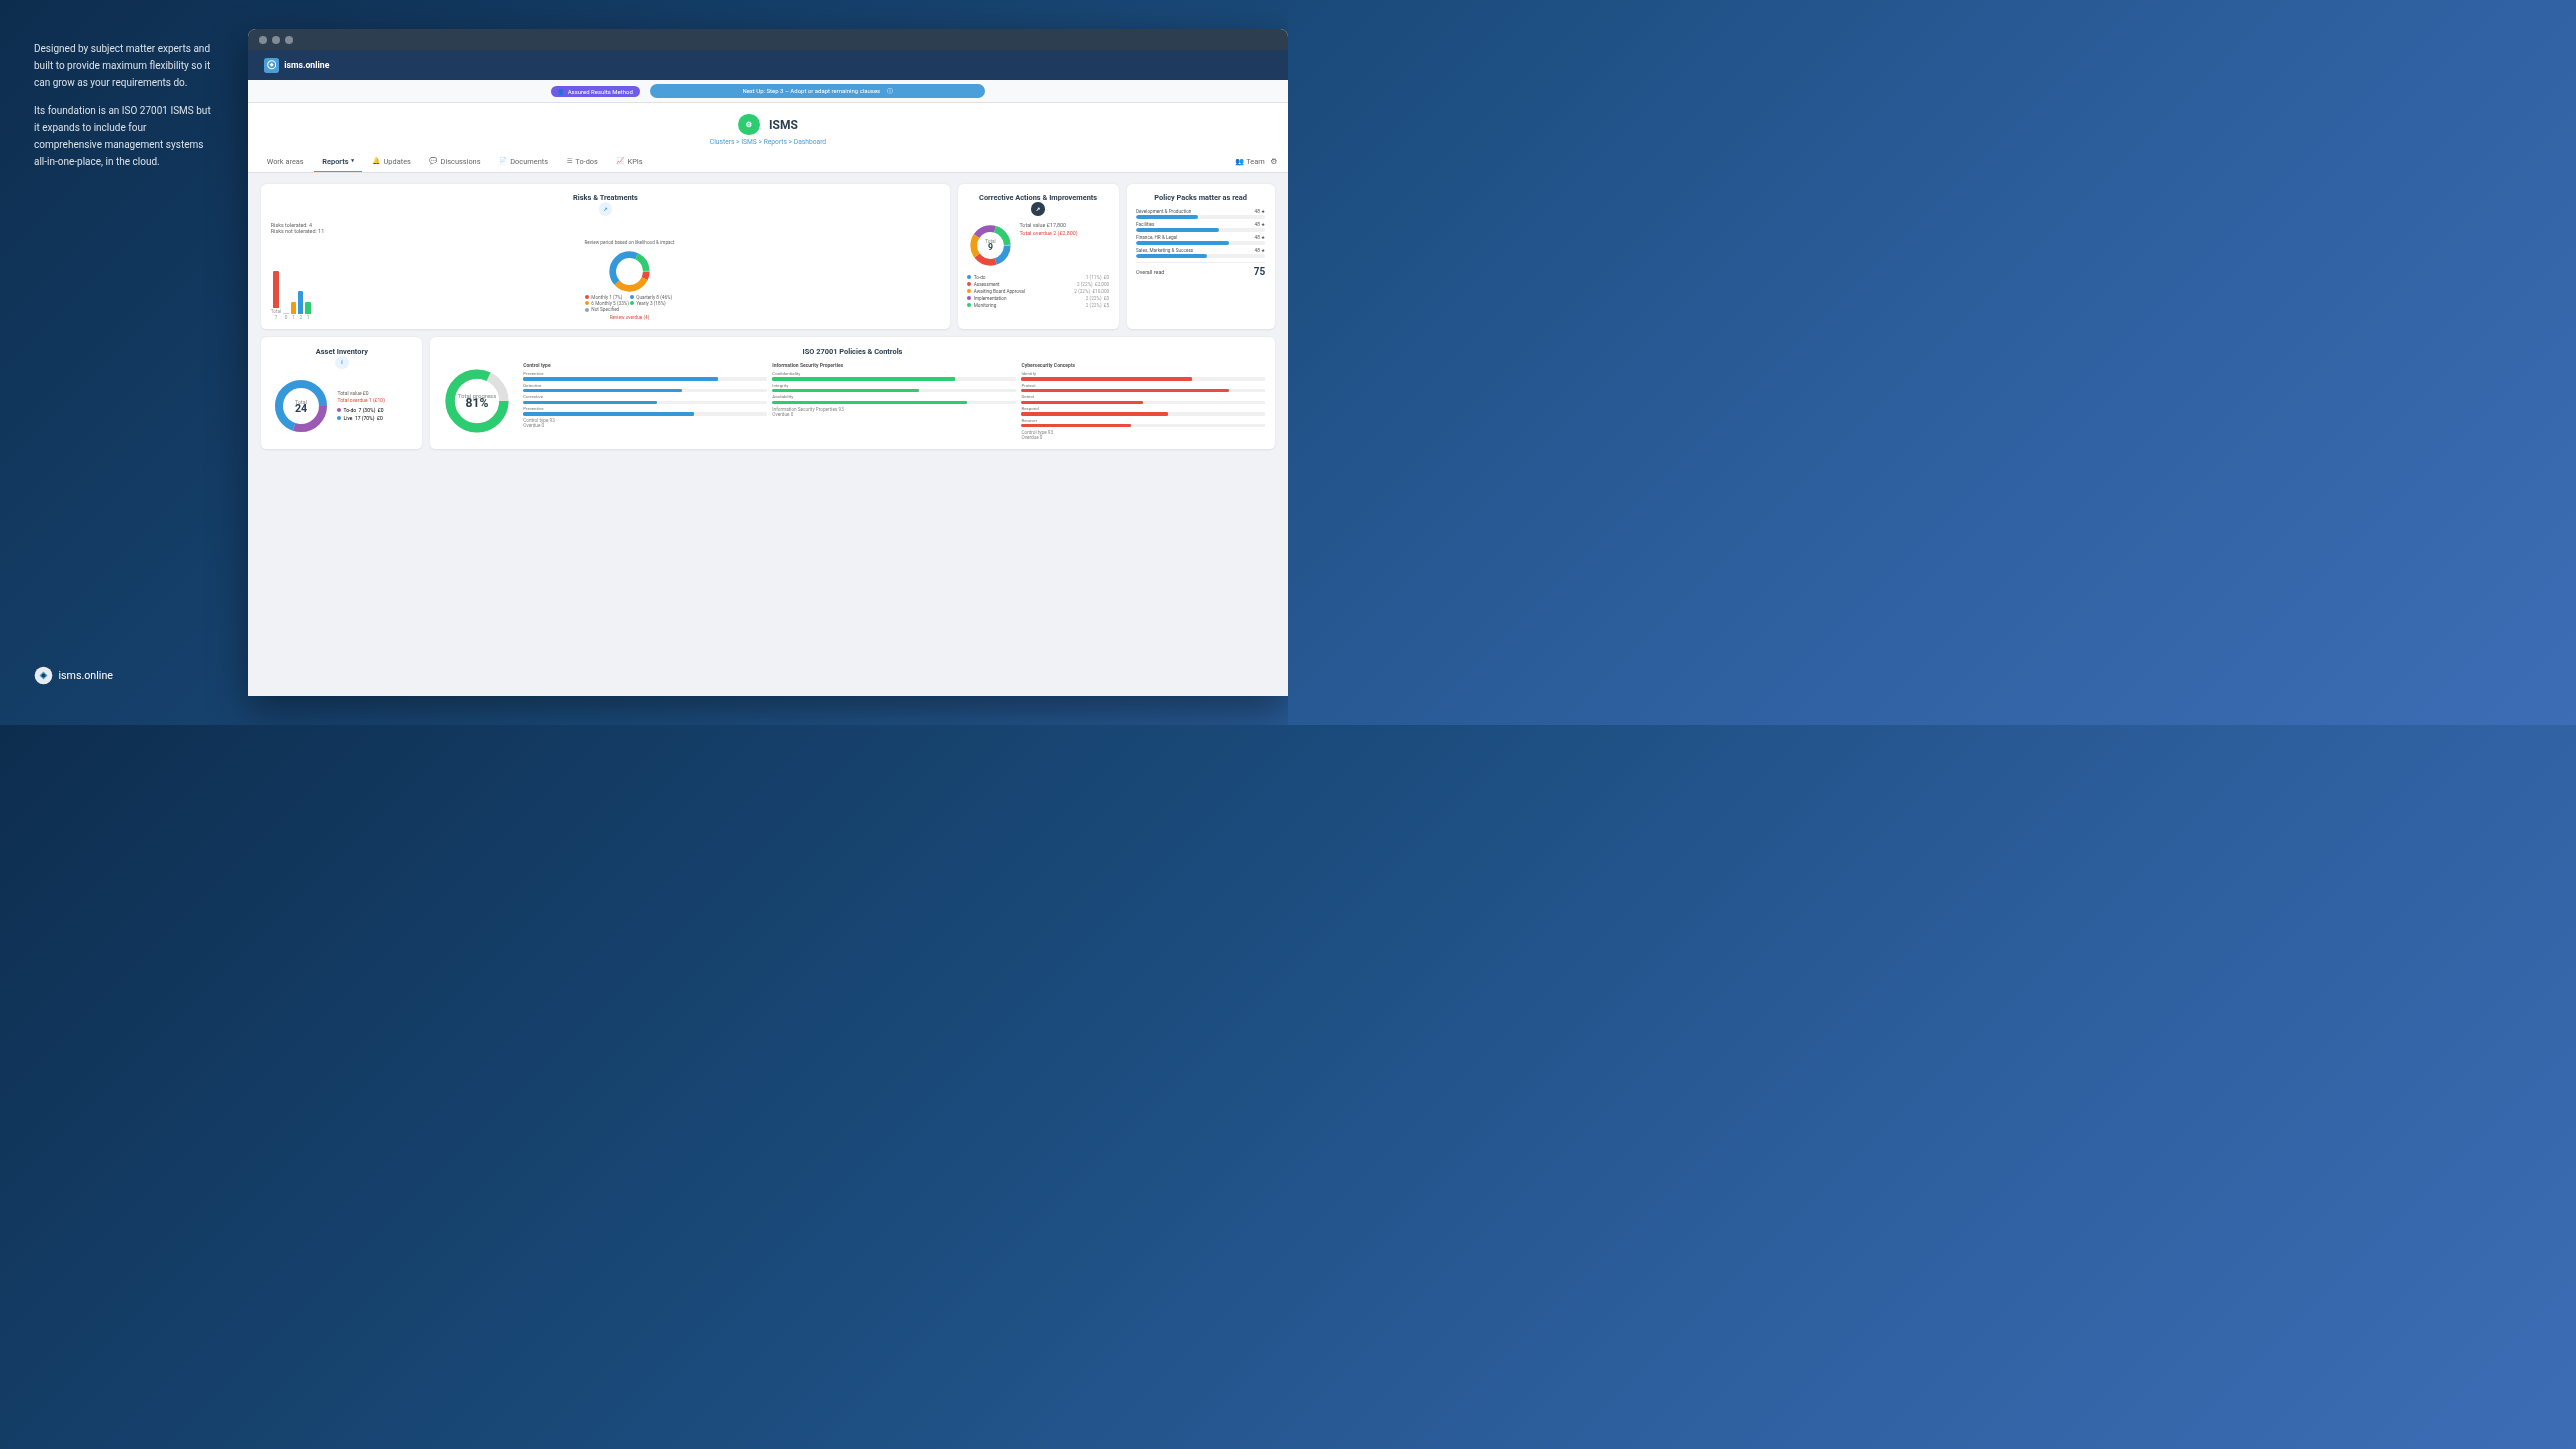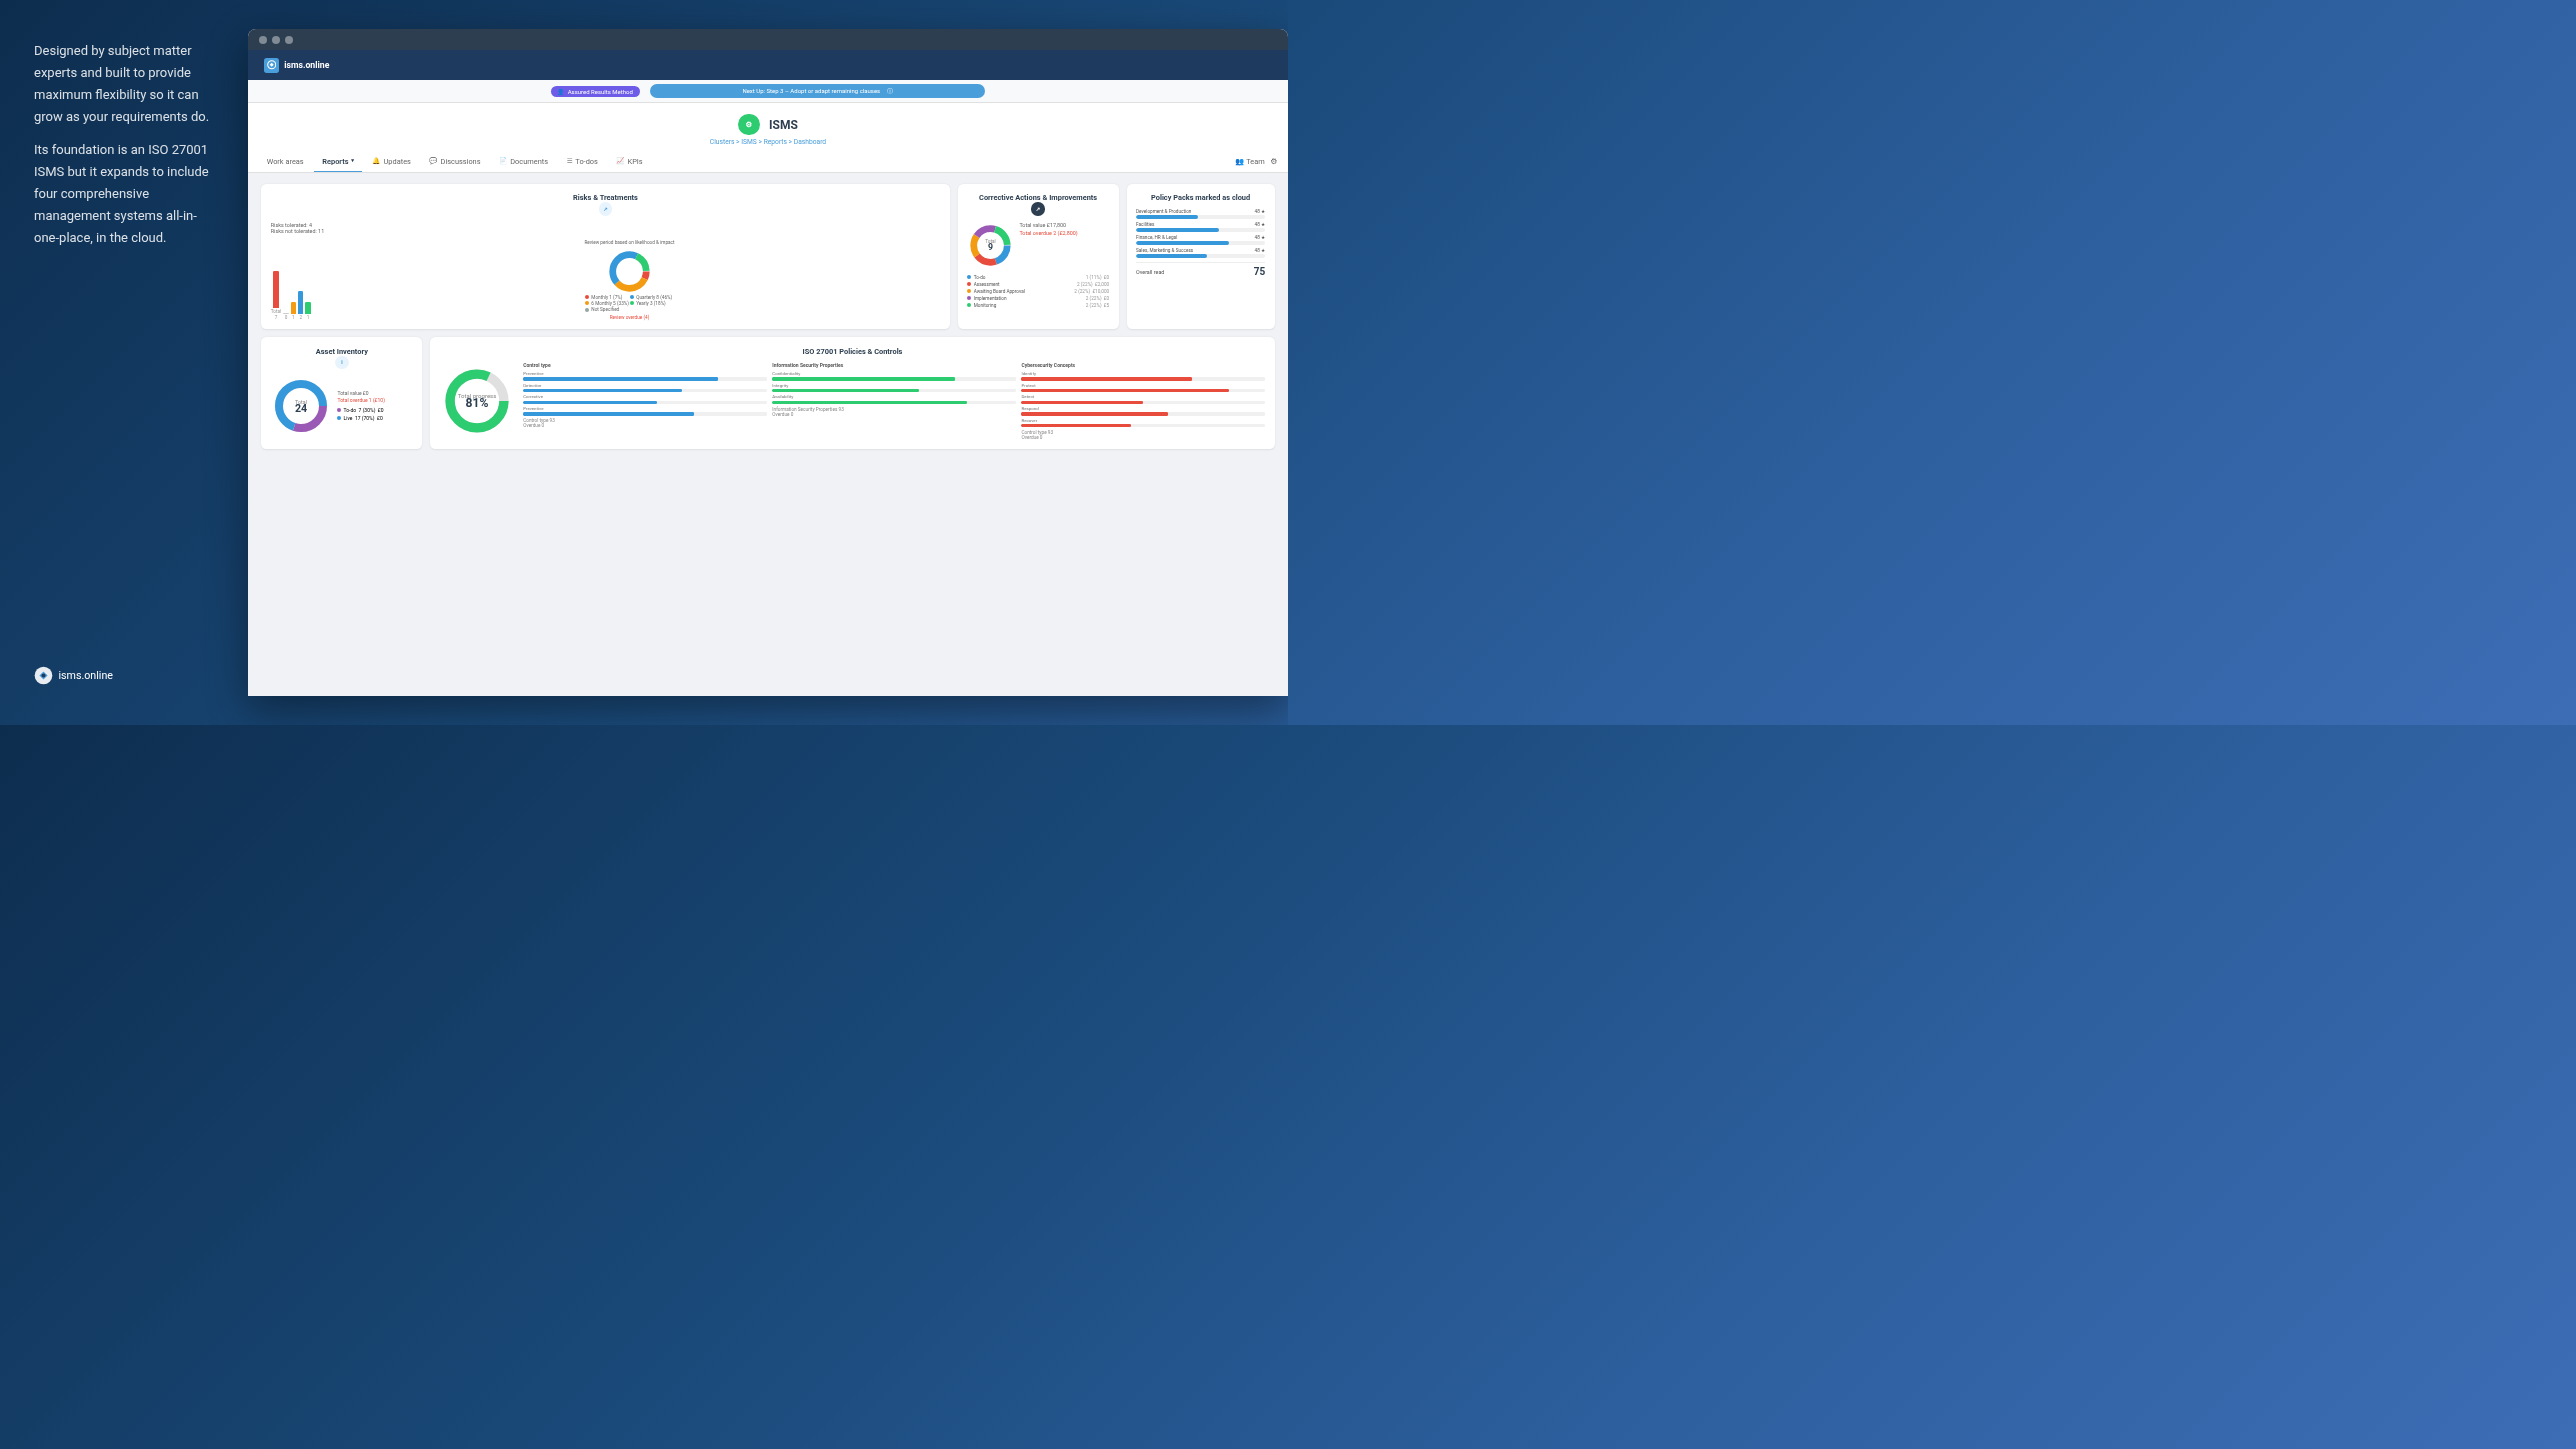--- a/index.html
+++ b/index.html
@@ -25,21 +25,21 @@
       justify-content: center;
     }
     .left-panel h1 {
       font-size: 24px;
       font-weight: 800;
       line-height: 1.2;
       margin-bottom: 16px;
       color: #ffffff;
     }
     .left-panel p {
-      font-size: 13px;
+      font-size: 10px;
       line-height: 1.7;
       color: rgba(255,255,255,0.85);
       margin-bottom: 10.7px;
     }
     .logo-bottom {
       margin-top: auto;
       display: flex;
       align-items: center;
       gap: 5.4px;
     }
@@ -710,21 +710,21 @@
           <div class="ca-row">
             <div class="ca-dot" style="background:#2ecc71;"></div>
             <span>Monitoring</span>
             <span class="ca-numbers">2 (22%)&nbsp;&nbsp;£5</span>
           </div>
         </div>
       </div>
 
       <div class="card policy-card">
         <div class="card-title">
-          <span>Policy Packs marked as cloud</span>
+          <span>Policy Packs matter as read</span>
         </div>
         <div class="policy-rows">
           <div class="policy-row">
             <div class="policy-row-label">
               <span>Development &amp; Production</span>
               <span>48 ★</span>
             </div>
             <div class="policy-bar-bg">
               <div class="policy-bar-fill" style="width:48%;background:#3498db;"></div>
             </div>

